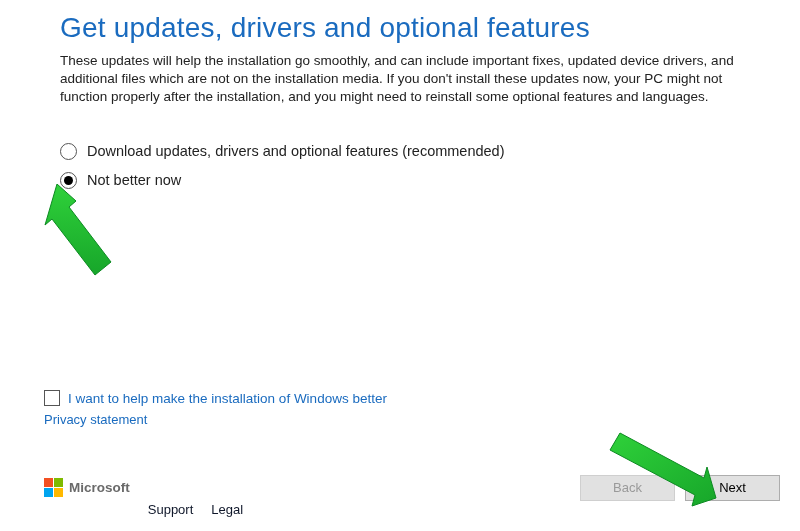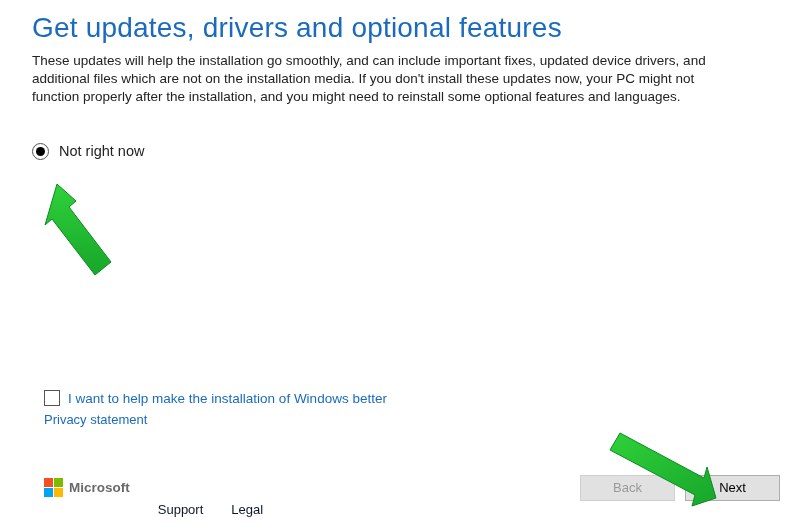--- a/index.html
+++ b/index.html
@@ -8,21 +8,21 @@
     width: 800px;
     height: 531px;
     font-family: "Segoe UI", Arial, sans-serif;
     background: #fff;
     color: #222;
     overflow: hidden;
     position: relative;
   }
   .container {
     position: relative;
-    padding: 12px 40px 0 32px;
+    padding: 12px 40px 0 60px;
     height: 100%;
     box-sizing: border-box;
   }
   h1.page-title {
     color: #1a6bbf;
     font-weight: 400;
     font-size: 28px;
     margin: 0 0 8px 0;
     letter-spacing: 0.2px;
   }
@@ -87,21 +87,21 @@
     cursor: pointer;
   }
   .bottom-bar {
     display: flex;
     align-items: center;
     justify-content: space-between;
   }
   .brand-area {
     display: flex;
     align-items: center;
-    gap: 28px;
+    gap: 18px;
   }
   .ms-logo {
     display: flex;
     align-items: center;
     gap: 6px;
     font-size: 13.5px;
     color: #6a6a6a;
     font-weight: 600;
   }
   .ms-tiles {
@@ -151,26 +151,30 @@
   }
   .arrow svg { display:block; }
 </style>
 </head>
 <body>
 
 <div class="container">
   <h1 class="page-title">Get updates, drivers and optional features</h1>
   <p class="description">These updates will help the installation go smoothly, and can include important fixes, updated device drivers, and additional files which are not on the installation media. If you don't install these updates now, your PC might not function properly after the installation, and you might need to reinstall some optional features and languages.</p>
 
+  <div class="radio-row">
+    <span class="radio-circle"></span>
+    <span>Download updates, drivers and optional features (recommended)</span>
+  </div>
 
   <div class="radio-row">
     <span class="radio-circle">
       <span class="radio-dot"></span>
     </span>
-    <span>Not right now</span>
+    <span>Not better now</span>
   </div>
 
   <div class="footer">
     <div class="checkbox-row">
       <span class="checkbox-box"></span>
       <span class="link">I want to help make the installation of Windows better</span>
     </div>
     <div class="privacy">Privacy statement</div>
 
     <div class="bottom-bar">

